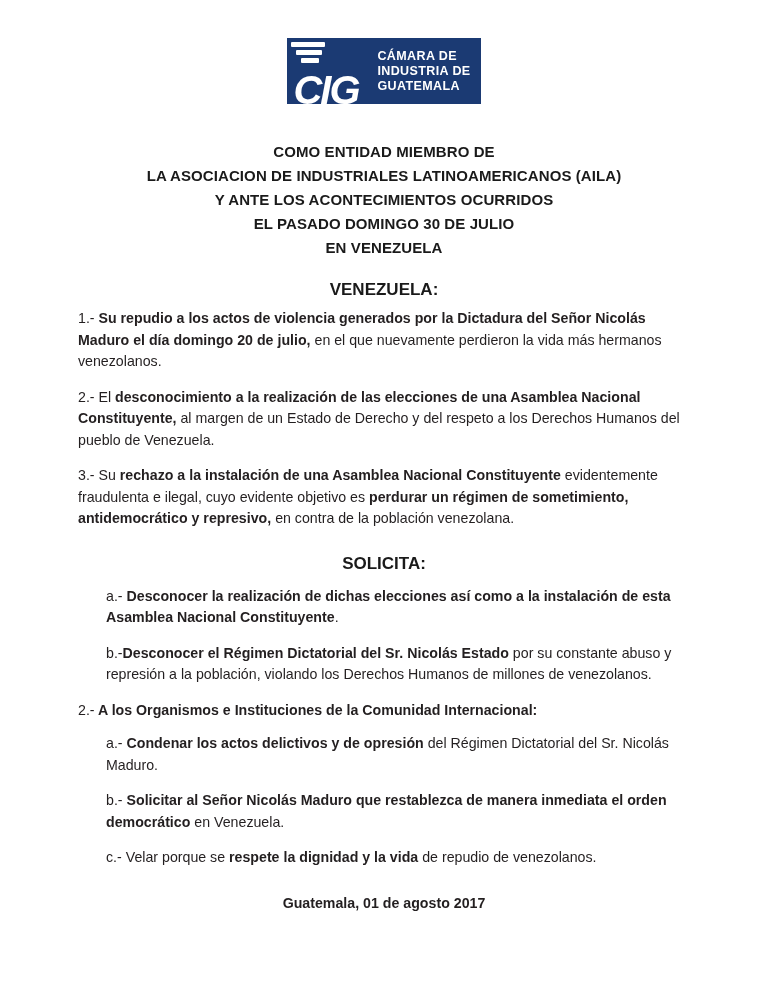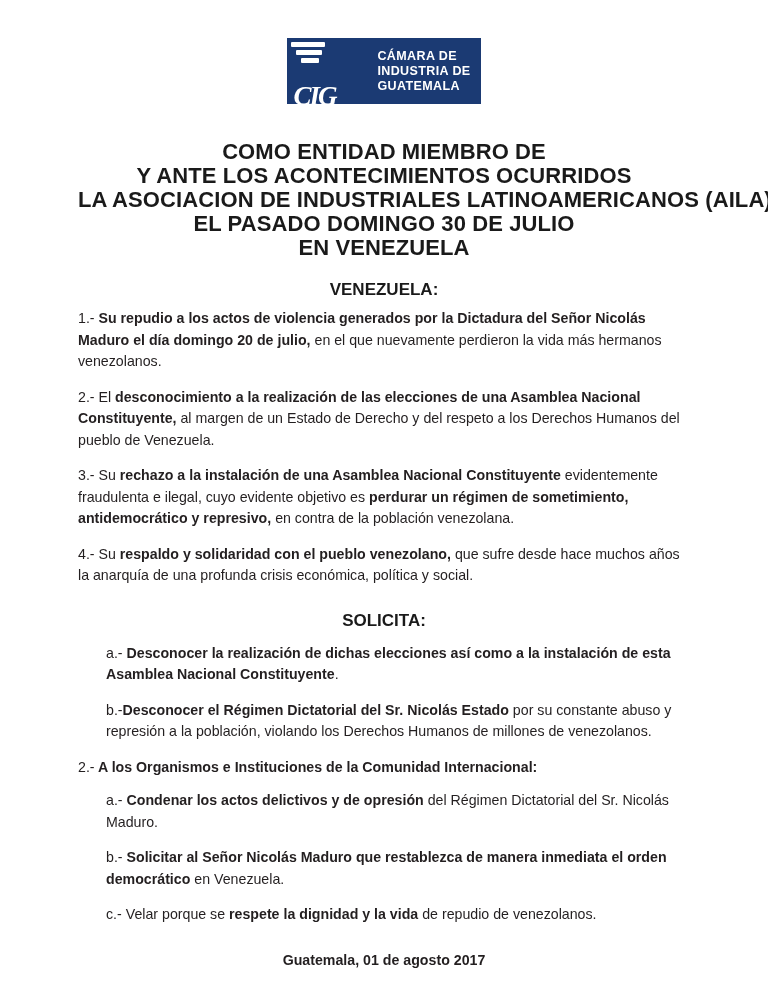--- a/index.html
+++ b/index.html
@@ -37,24 +37,24 @@
   .logo-mark {
     width: 84px;
     background: #1b3a73;
     position: relative;
     overflow: hidden;
   }
   .logo-mark .cig {
     position: absolute;
     left: 6px;
     bottom: -6px;
-    font-family: Liberation Serif, serif;
+    font-family: Liberation Sans, sans-serif;
     font-weight: bold;
     font-style: italic;
-    font-size: 27px;
+    font-size: 40px;
     color: #ffffff;
     letter-spacing: -2px;
     line-height: 1;
   }
   .logo-mark .bars {
     position: absolute;
     top: 4px;
     left: 4px;
   }
   .logo-mark .bars span {
@@ -79,21 +79,21 @@
     display: flex;
     flex-direction: column;
     justify-content: center;
   }
 
   
   .headline {
     margin-top: 36px;
     text-align: center;
     font-weight: bold;
-    font-size: 22px;
+    font-size: 15px;
     line-height: 24px;
     letter-spacing: .1px;
     color: #1a1a1a;
   }
   .headline div { white-space: nowrap; }
 
   .section-title {
     text-align: center;
     font-weight: bold;
     font-size: 17px;
@@ -144,35 +144,34 @@
       <div class="logo-text">
         <span>CÁMARA DE</span>
         <span>INDUSTRIA DE</span>
         <span>GUATEMALA</span>
       </div>
     </div>
   </div>
 
   <div class="headline">
     <div>COMO ENTIDAD MIEMBRO DE</div>
+    <div>LA ASOCIACION DE INDUSTRIALES LATINOAMERICANOS (AILA)</div>
     <div>Y ANTE LOS ACONTECIMIENTOS OCURRIDOS</div>
-    <div>LA ASOCIACION DE INDUSTRIALES LATINOAMERICANOS (AILA)</div>
     <div>EL PASADO DOMINGO 30 DE JULIO</div>
     <div>EN VENEZUELA</div>
   </div>
 
   <div class="section-title">VENEZUELA:</div>
 
   <p class="para"><span>1.-</span><span></span> <b>Su repudio a los actos de violencia generados por la Dictadura del Señor Nicolás Maduro el día domingo 20 de julio,</b><span> en el que nuevamente perdieron la vida más hermanos venezolanos.</span></p>
 
   <p class="para"><span>2.-</span><span> El </span><b>desconocimiento a la realización de las elecciones de una Asamblea Nacional Constituyente,</b><span> al margen de un Estado de Derecho y del respeto a los Derechos Humanos del pueblo de Venezuela.</span></p>
 
   <p class="para"><span>3.-</span><span>  Su </span><b>rechazo a la instalación de una Asamblea Nacional Constituyente</b><span> evidentemente fraudulenta e ilegal, cuyo evidente objetivo es </span><b>perdurar un régimen de sometimiento, antidemocrático y represivo,</b><span> en contra de la población venezolana.</span></p>
 
-  <p class="para"><span>4.-</span><span> Su </span><b>respaldo y solidaridad con el pueblo venezolano,</b><span> que sufre desde hace muchos años la anarquía de una profunda crisis económica, política y social.</span></p>
 
   <div class="section-title solicita">SOLICITA:</div>
 
 
   <p class="para indent"><span>a.-</span><b> Desconocer la realización de dichas elecciones así como a la instalación de esta Asamblea Nacional Constituyente</b><span>.</span></p>
 
   <p class="para indent"><span>b.-</span><b>Desconocer el Régimen Dictatorial del Sr. Nicolás Estado</b><span> por su constante abuso y represión a la población, violando los Derechos Humanos de millones de venezolanos.</span></p>
 
   <p class="para tight"><span>2.-</span><b> A los Organismos e Instituciones de la Comunidad Internacional:</b></p>
 

